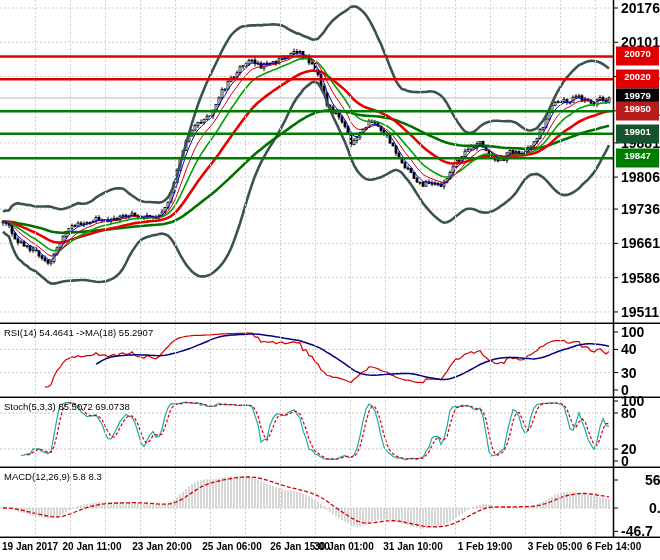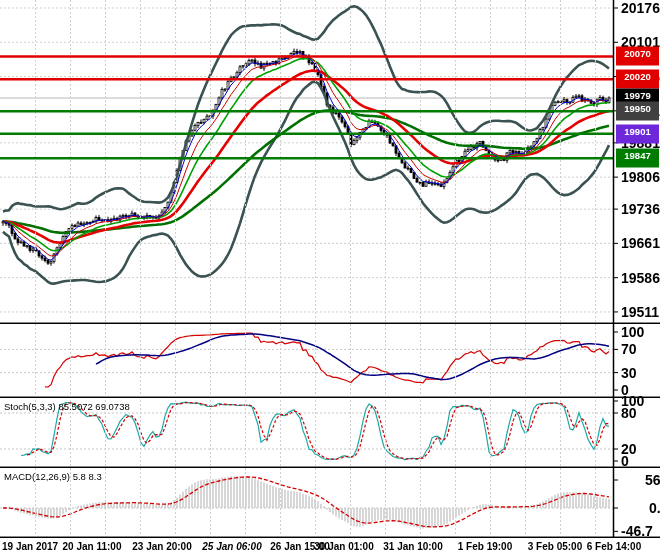--- a/index.html
+++ b/index.html
@@ -752,57 +752,58 @@
       <line x1="613.5" y1="401" x2="618" y2="401" stroke="#000"></line>
       <line x1="613.5" y1="413" x2="618" y2="413" stroke="#000"></line>
       <line x1="613.5" y1="449" x2="618" y2="449" stroke="#000"></line>
       <line x1="613.5" y1="461" x2="618" y2="461" stroke="#000"></line>
       <line x1="613.5" y1="480" x2="618" y2="480" stroke="#000"></line>
       <line x1="613.5" y1="508" x2="618" y2="508" stroke="#000"></line>
       <line x1="613.5" y1="531.35" x2="618" y2="531.35" stroke="#000"></line>
     </svg>
 
 
+  <div class="plabel" id="rsi-label">RSI(14) 54.4641  -&gt;MA(18) 55.2907</div>
   <div class="plabel" id="stoch-label">Stoch(5,3,3) 85.5072 69.0738</div>
   <div class="plabel" id="macd-label">MACD(12,26,9) 5.8 8.3</div>
 
   <div id="right-axis">
       <div class="tick-label" style="top: 7.99858px;">20176</div>
       <div class="tick-label" style="top: 42.2782px;">20101</div>
       <div class="tick-label" style="top: 76.5578px;">20026</div>
       <div class="tick-label" style="top: 110.837px;">19951</div>
       <div class="tick-label" style="top: 142.832px;">19881</div>
       <div class="tick-label" style="top: 177.111px;">19806</div>
       <div class="tick-label" style="top: 209.106px;">19736</div>
       <div class="tick-label" style="top: 243.385px;">19661</div>
       <div class="tick-label" style="top: 277.665px;">19586</div>
       <div class="tick-label" style="top: 311.945px;">19511</div>
       <div class="tick-label" style="top: 332px;">100</div>
-      <div class="tick-label" style="top: 349.4px;">70</div>
+      <div class="tick-label" style="top: 349.4px;">40</div>
       <div class="tick-label" style="top: 372.6px;">30</div>
       <div class="tick-label" style="top: 390px;">0</div>
       <div class="tick-label" style="top: 401px;">100</div>
       <div class="tick-label" style="top: 413px;">80</div>
       <div class="tick-label" style="top: 449px;">20</div>
       <div class="tick-label" style="top: 461px;">0</div>
       <div class="tick-label" style="top: 480px; padding-left: 24px;">56</div>
       <div class="tick-label" style="top: 508px; padding-left: 28px;">0.00</div>
       <div class="tick-label" style="top: 531.35px;">-46.7</div>
       <div class="badge" style="top: 56.4471px; background: rgb(224, 0, 0);">20070</div>
       <div class="badge" style="top: 79.3002px; background: rgb(224, 0, 0);">20020</div>
       <div class="badge" style="top: 98.0397px; background: rgb(0, 0, 0);">19979</div>
-      <div class="badge" style="top: 111.295px; background: #404040;">19950</div>
-      <div class="badge" style="top: 133.691px; background: #6d28d9;">19901</div>
+      <div class="badge" style="top: 111.295px; background: #b91c1c;">19950</div>
+      <div class="badge" style="top: 133.691px; background: #14532d;">19901</div>
       <div class="badge" style="top: 158.372px; background: rgb(0, 124, 0);">19847</div>
     </div>
   <div id="time-axis">
       <div class="time-label first" style="left: 2px;">19 Jan 2017</div>
       <div class="time-label" style="left: 92px;">20 Jan 11:00</div>
       <div class="time-label" style="left: 162px;">23 Jan 20:00</div>
-      <div class="time-label" style="left: 232px; font-style: italic;">25 Jan 06:00</div>
+      <div class="time-label" style="left: 232px;">25 Jan 06:00</div>
       <div class="time-label" style="left: 300px;">26 Jan 15:00</div>
       <div class="time-label" style="left: 344px;">30 Jan 01:00</div>
       <div class="time-label" style="left: 413px;">31 Jan 10:00</div>
       <div class="time-label" style="left: 485px;">1 Feb 19:00</div>
       <div class="time-label" style="left: 555px;">3 Feb 05:00</div>
       <div class="time-label" style="left: 614px; text-align: center;">6 Feb 14:00</div>
     </div>
 </div>
 
 </body></html>

